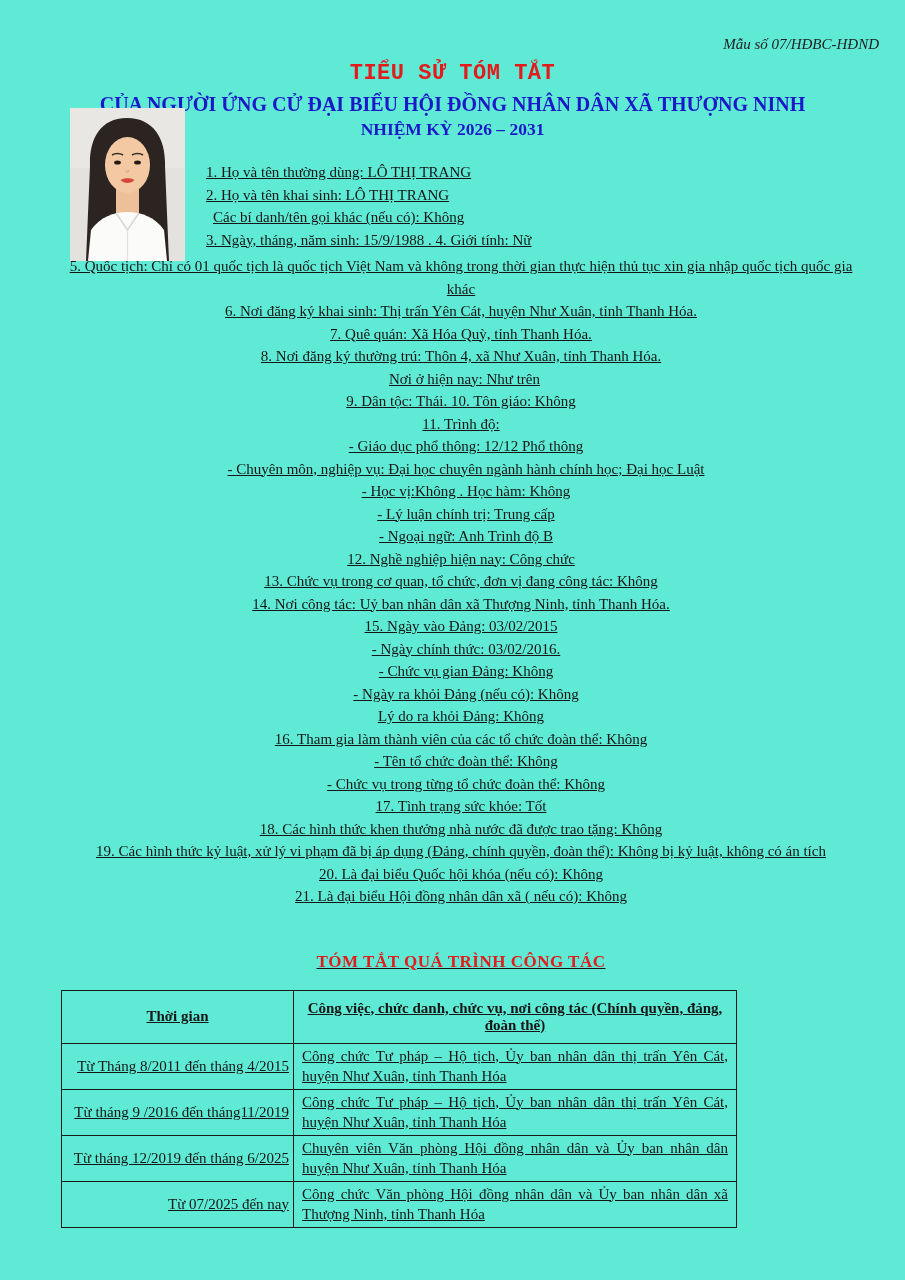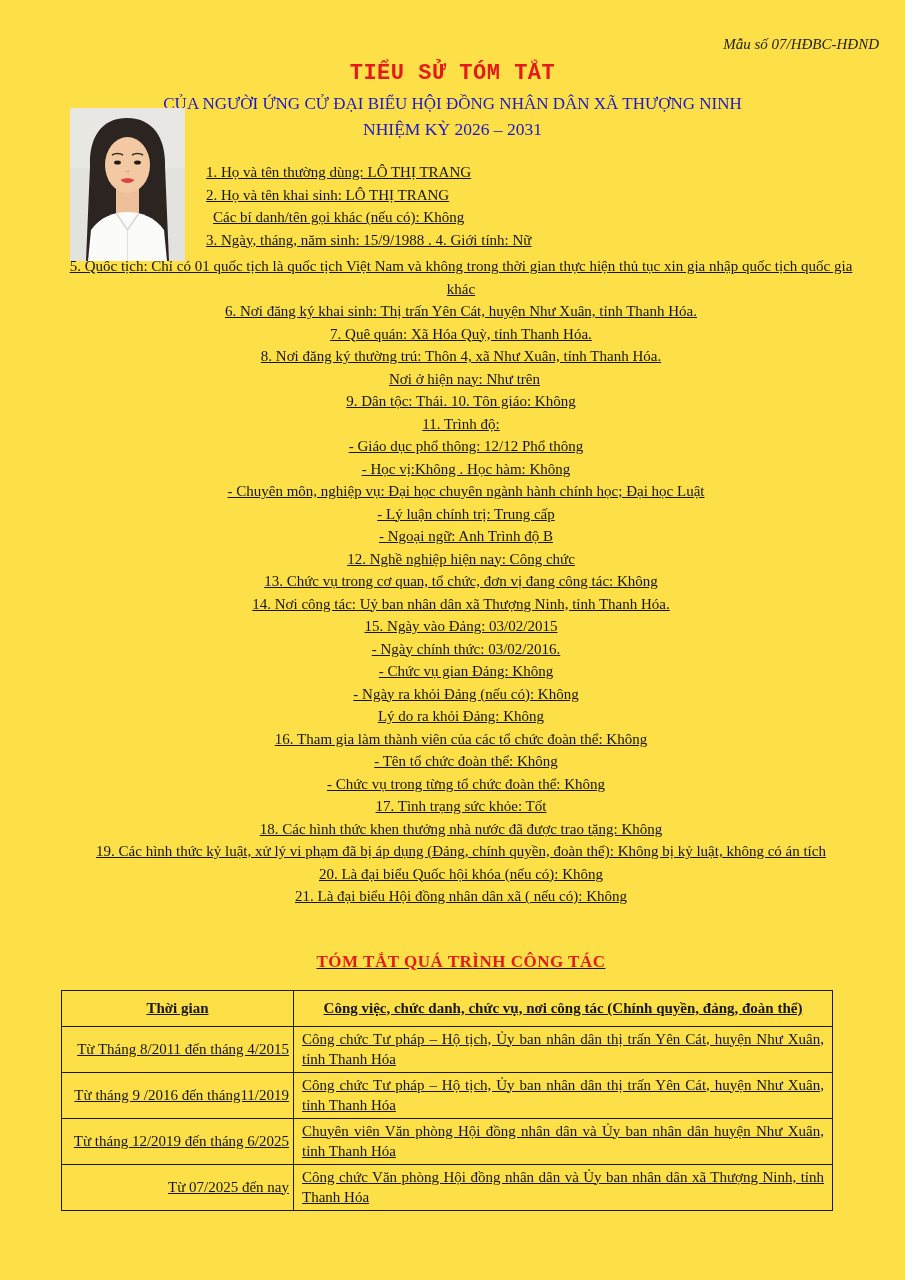--- a/index.html
+++ b/index.html
@@ -1,41 +1,41 @@
 <!DOCTYPE html>
 <html><head>
 <meta charset="utf-8">
 <style>
   html,body { margin:0; padding:0; background:#fff; }
   .page {
     position:relative;
     width:905px; height:1280px;
-    background:#fde047;
+    background:#5eead4;
     font-family:"Liberation Serif","DejaVu Serif",serif;
     color:#161616;
     overflow:hidden;
   }
   .form-code {
     position:absolute; top:36px; right:26px;
     font-style:italic; font-size:15px; color:#222;
   }
   .title-block { text-align:center; }
   .doc-title {
     margin:60px 0 0 0;
     font-size:22px; line-height:27px; font-weight:bold;
     color:#e31b1c; letter-spacing:.5px;font-family:Liberation Mono, monospace;
   }
   .doc-subtitle1 {
     margin:5px 0 0 0;
-    font-size:17px; line-height:24px; font-weight:normal;
+    font-size:20px; line-height:24px; font-weight:bold;
     color:#1a18c8;
   }
   .doc-subtitle2 {
     margin:1px 0 0 0;
-    font-size:17.5px; line-height:24px; font-weight:normal;
+    font-size:17.5px; line-height:24px; font-weight:bold;
     color:#1a18c8;
   }
   .photo {
     position:absolute; left:70px; top:108px;
     width:115px; height:153px;
     background:#e4e2df;
     overflow:hidden;
   }
   .photo svg { display:block; width:100%; height:100%; }
   .content { padding:0 44px 0 61px;text-decoration:underline; }
@@ -46,21 +46,21 @@
   .body-lines { margin-top:4px;text-align:center; }
   .ind-sm  { padding-left:7px; }
   .ind-dash{ padding-left:10px; }
   .section-title {
     margin:44px 0 0 0; text-align:center;
     font-size:17px; font-weight:bold; color:#e31b1c;
     letter-spacing:.5px;
   }
   table.work {
     margin:18px 0 0 0;
-    width:772px;
+    width:676px;
     border-collapse:collapse;
     table-layout:fixed;
   }
   table.work th, table.work td {
     border:1.5px solid #1a1a1a;
     font-size:15px;
     vertical-align:middle;
   }
   table.work th {
     font-weight:bold; text-align:center;
@@ -114,22 +114,22 @@
 
     <div class="body-lines">
       <p>5. Quốc tịch: Chỉ có 01 quốc tịch là quốc tịch Việt Nam và không trong thời gian thực hiện thủ tục xin gia nhập quốc tịch quốc gia khác</p>
       <p>6. Nơi đăng ký khai sinh: Thị trấn Yên Cát, huyện Như Xuân, tỉnh Thanh Hóa.</p>
       <p>7. Quê quán: Xã Hóa Quỳ, tỉnh Thanh Hóa.</p>
       <p>8. Nơi đăng ký thường trú: Thôn 4, xã Như Xuân, tỉnh Thanh Hóa.</p>
       <p class="ind-sm">Nơi ở hiện nay: Như trên</p>
       <p>9. Dân tộc: Thái. 10. Tôn giáo: Không</p>
       <p>11. Trình độ:</p>
       <p class="ind-dash">- Giáo dục phổ thông: 12/12 Phổ thông</p>
+      <p class="ind-dash">- Chuyên môn, nghiệp vụ: Đại học chuyên ngành hành chính học; Đại học Luật</p>
       <p class="ind-dash">- Học vị:Không . Học hàm: Không</p>
-      <p class="ind-dash">- Chuyên môn, nghiệp vụ: Đại học chuyên ngành hành chính học; Đại học Luật</p>
       <p class="ind-dash">- Lý luận chính trị: Trung cấp</p>
       <p class="ind-dash">- Ngoại ngữ: Anh Trình độ B</p>
       <p>12. Nghề nghiệp hiện nay: Công chức</p>
       <p>13. Chức vụ trong cơ quan, tổ chức, đơn vị đang công tác: Không</p>
       <p>14. Nơi công tác: Uỷ ban nhân dân xã Thượng Ninh, tỉnh Thanh Hóa.</p>
       <p>15. Ngày vào Đảng: 03/02/2015</p>
       <p class="ind-dash">- Ngày chính thức: 03/02/2016.</p>
       <p class="ind-dash">- Chức vụ gian Đảng: Không</p>
       <p class="ind-dash">- Ngày ra khỏi Đảng (nếu có): Không</p>
       <p>Lý do ra khỏi Đảng: Không</p>

